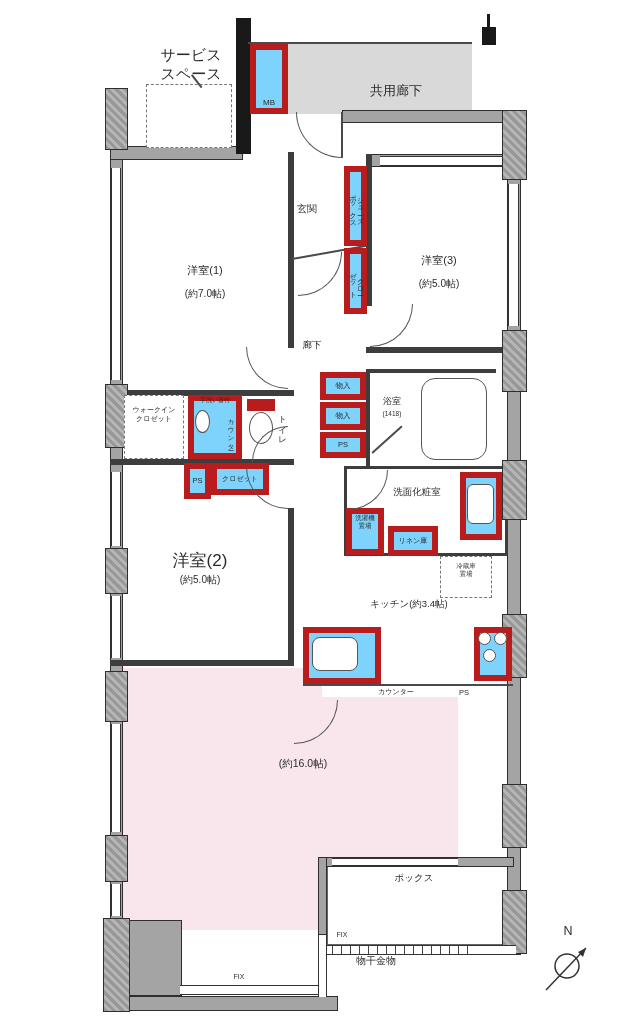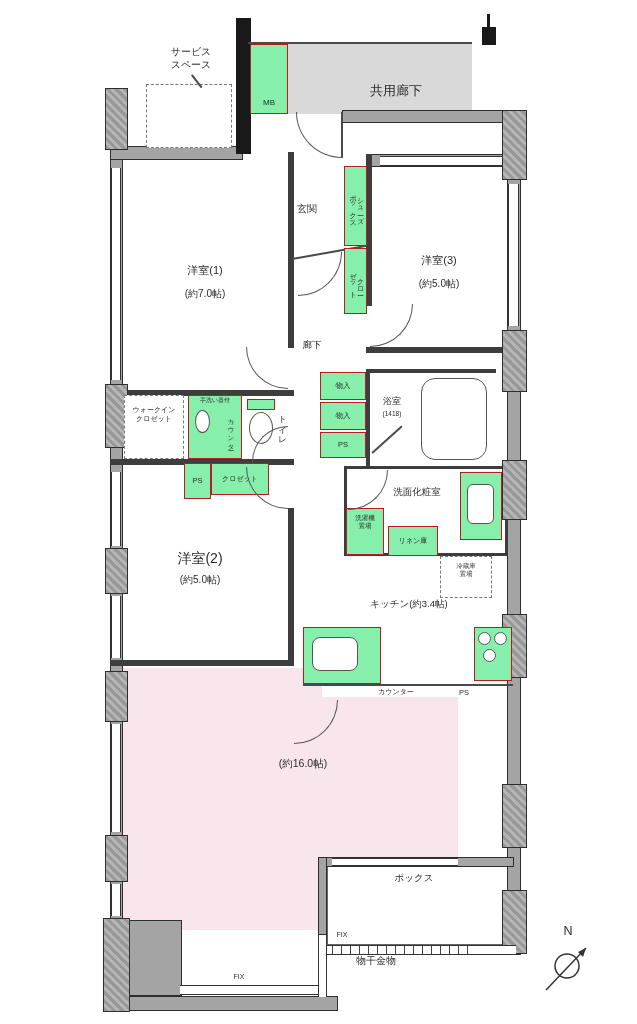--- a/index.html
+++ b/index.html
@@ -7,21 +7,21 @@
   body{width:637px;height:1024px;position:relative;overflow:hidden;
        font-family:"Liberation Sans","DejaVu Sans",sans-serif;color:#2b2b2b}
   .a{position:absolute}
   .wall{background:#a4a4a4;border:1px solid #2e2e2e;z-index:2}
   .pillar{background:repeating-linear-gradient(45deg,#989898 0 3px,#b6b6b6 3px 6px);border:1px solid #2e2e2e;z-index:3}
   .bwall{background:#191919;z-index:3}
   .iwall{background:#3d3d3d;z-index:2}
   .fillz{z-index:0}
   .winv{background:#fff;border-left:1.3px solid #333;border-right:1.3px solid #333;z-index:4}
   .winh{background:#fff;border-top:1.3px solid #333;border-bottom:1.3px solid #333;z-index:4}
-  .box{background:#86efac;border:1px solid #b91c1c;z-index:5}
+  .box{background:#7dd3fc;border:6px solid #b91c1c;z-index:5}
   .dashed{border:1.3px dashed #787878;background:#fff;z-index:4}
   .oval{border:1.2px solid #555;border-radius:50%;background:#fff;z-index:6}
   .rrect{border:1.3px solid #555;background:#fff;z-index:6}
   .line{background:#4a4a4a;z-index:5}
   .lbl{line-height:1.25;text-align:center;white-space:pre-line;color:#2b2b2b;z-index:8}
   .cbox{display:flex;align-items:center;justify-content:center}
   .v{writing-mode:vertical-rl;text-orientation:upright;letter-spacing:1px;line-height:1.05}
   .arc{z-index:6;background:transparent}
   .arc-bl{border-left:1.4px solid #555;border-bottom:1.4px solid #555;border-bottom-left-radius:100% 100%}
   .arc-br{border-right:1.4px solid #555;border-bottom:1.4px solid #555;border-bottom-right-radius:100% 100%}
@@ -84,42 +84,42 @@
   <div class="a iwall" style="left:110px;top:660px;width:184px;height:6px"></div>
   <div class="a iwall" style="left:288px;top:508px;width:6px;height:158px"></div>
   <div class="a iwall" style="left:366px;top:347px;width:142px;height:6px"></div>
   <div class="a" style="left:366px;top:369px;width:130px;height:99px;border-top:4px solid #3d3d3d;border-left:4px solid #3d3d3d;z-index:2"></div>
   <div class="a" style="left:344px;top:466px;width:164px;height:90px;border:3px solid #3d3d3d;z-index:2"></div>
 
   <div class="a box" style="left:250px;top:44px;width:38px;height:70px"></div>
   <div class="a lbl" style="left:250px;top:98px;width:38px;font-size:8px">MB</div>
   <div class="a lbl" style="left:346px;top:83px;width:100px;font-size:13px">共用廊下</div>
   <div class="a dashed" style="left:146px;top:84px;width:86px;height:64px"></div>
-  <div class="a lbl" style="left:158px;top:46px;width:66px;font-size:10px">サービス
+  <div class="a lbl" style="left:158px;top:46px;width:66px;font-size:15px">サービス
 スペース</div>
   <div class="a line" style="left:192px;top:74px;width:16px;height:1.5px;transform:rotate(52deg);transform-origin:left center"></div>
 
   <div class="a arc arc-bl" style="left:296px;top:112px;width:46px;height:46px"></div>
   <div class="a line" style="left:341px;top:112px;width:1.5px;height:46px"></div>
   <div class="a lbl" style="left:284px;top:203px;width:46px;font-size:10px">玄関</div>
   <div class="a line" style="left:292px;top:258px;width:76px;height:1.5px;transform:rotate(-10deg);transform-origin:left center"></div>
   <div class="a arc arc-br" style="left:298px;top:252px;width:44px;height:44px"></div>
 
   <div class="a box" style="left:344px;top:166px;width:23px;height:80px"></div>
   <div class="a lbl v" style="left:347px;top:171px;width:17px;height:72px;font-size:7px">シューズ
 ボックス</div>
   <div class="a box" style="left:344px;top:248px;width:23px;height:66px"></div>
   <div class="a lbl v" style="left:347px;top:253px;width:17px;height:58px;font-size:7px">クロー
 ゼット</div>
 
   <div class="a lbl" style="left:140px;top:264px;width:130px;font-size:11px">洋室(1)</div>
   <div class="a lbl" style="left:140px;top:288px;width:130px;font-size:10px">(約7.0帖)</div>
   <div class="a lbl" style="left:378px;top:254px;width:122px;font-size:11px">洋室(3)</div>
   <div class="a lbl" style="left:378px;top:278px;width:122px;font-size:10px">(約5.0帖)</div>
-  <div class="a lbl" style="left:136px;top:550px;width:128px;font-size:14px">洋室(2)</div>
+  <div class="a lbl" style="left:136px;top:550px;width:128px;font-size:17px">洋室(2)</div>
   <div class="a lbl" style="left:136px;top:574px;width:128px;font-size:10px">(約5.0帖)</div>
 
   <div class="a lbl" style="left:290px;top:339px;width:44px;font-size:9.5px">廊下</div>
   <div class="a arc arc-bl" style="left:246px;top:347px;width:42px;height:42px"></div>
   <div class="a arc arc-br" style="left:370px;top:304px;width:43px;height:43px"></div>
 
   <div class="a box cbox" style="left:320px;top:372px;width:46px;height:28px">
       <span class="lbl" style="font-size:7.5px">物入</span>
     </div>
   <div class="a box cbox" style="left:320px;top:402px;width:46px;height:28px">

